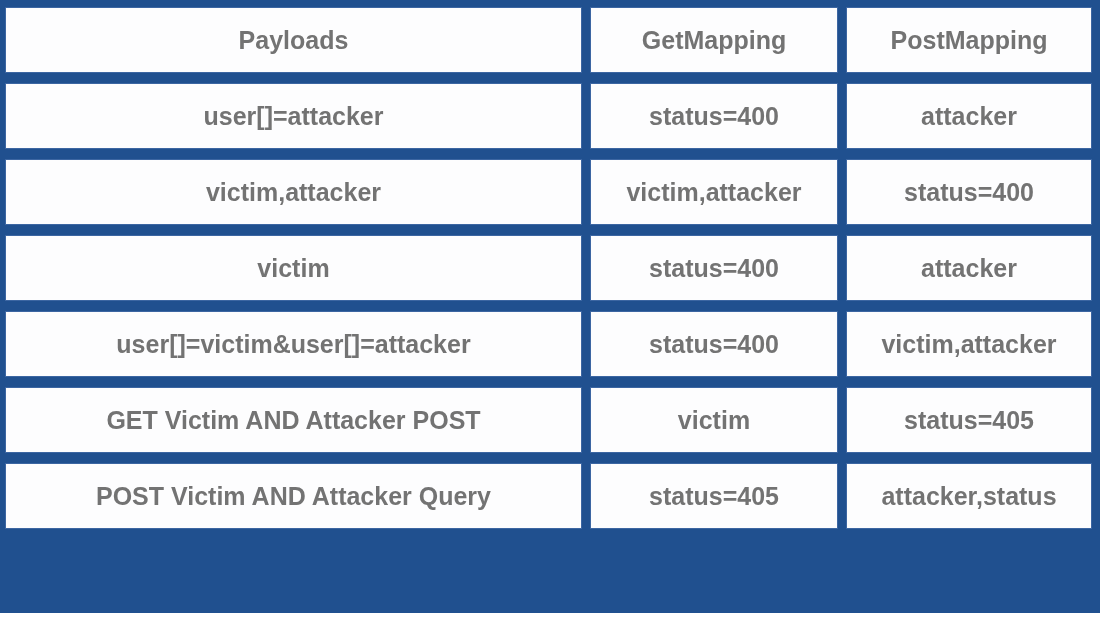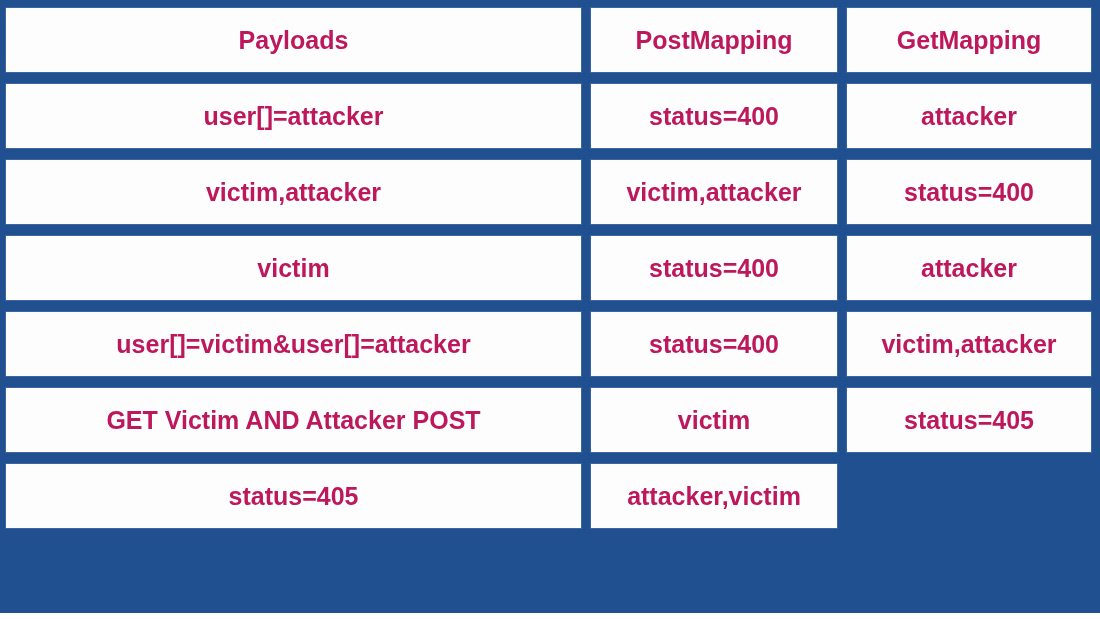--- a/index.html
+++ b/index.html
@@ -26,40 +26,40 @@
     row-gap: 10px;
     padding: 7px 8px 8px 5px;
   }
   .cell {
     background: #fdfdfe;
     border: 1px solid #3c66a2;
     display: flex;
     align-items: center;
     justify-content: center;
     text-align: center;
-    color: #be185d;
+    color: #737373;
     font-weight: bold;
     font-size: 25px;
     letter-spacing: 0px;
     overflow: hidden;
     white-space: nowrap;
   }
   .cell.header {
     font-size: 25px;
   }
 </style>
 </head>
 <body>
 
 <div class="figure">
   <div class="panel">
 
     <div class="cell header">Payloads</div>
+    <div class="cell header">GetMapping</div>
     <div class="cell header">PostMapping</div>
-    <div class="cell header">GetMapping</div>
 
     <div class="cell">user[]=attacker</div>
     <div class="cell">status=400</div>
     <div class="cell">attacker</div>
 
     <div class="cell">victim,attacker</div>
     <div class="cell">victim,attacker</div>
 
     <div class="cell">status=400</div>
     <div class="cell">victim</div>
@@ -68,17 +68,18 @@
     <div class="cell">attacker</div>
 
     <div class="cell">user[]=victim&amp;user[]=attacker</div>
     <div class="cell">status=400</div>
     <div class="cell">victim,attacker</div>
 
     <div class="cell">GET Victim AND Attacker POST</div>
     <div class="cell">victim</div>
     <div class="cell">status=405</div>
 
+    <div class="cell">POST Victim AND Attacker Query</div>
     <div class="cell">status=405</div>
-    <div class="cell">attacker,victim</div>
+    <div class="cell">attacker,status</div>
 
   </div>
 </div>
 
 </body></html>

